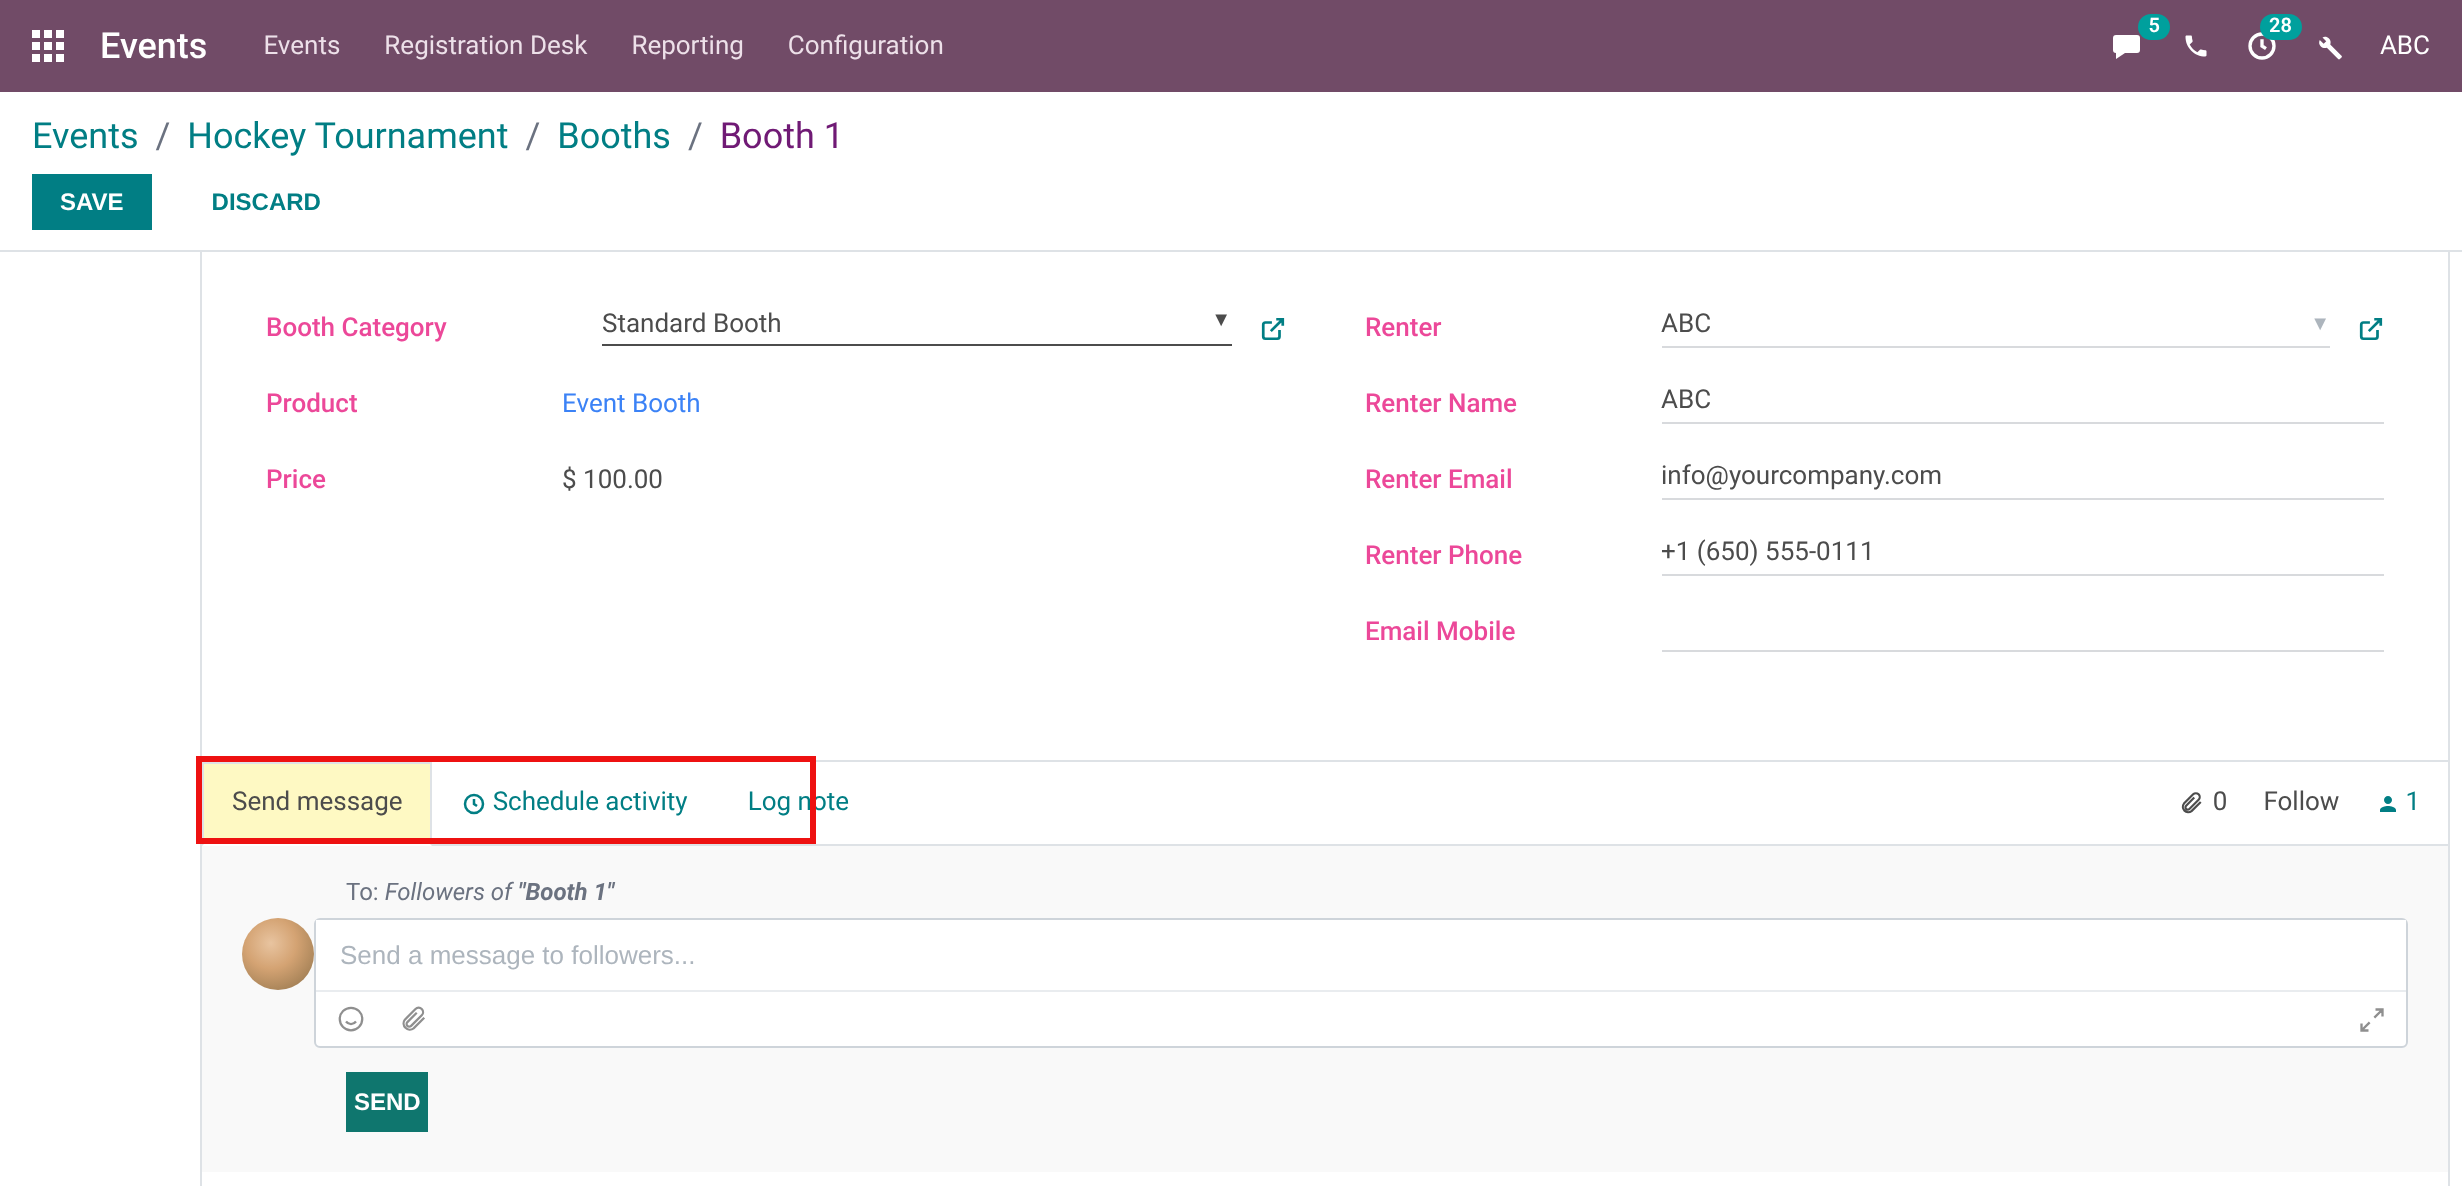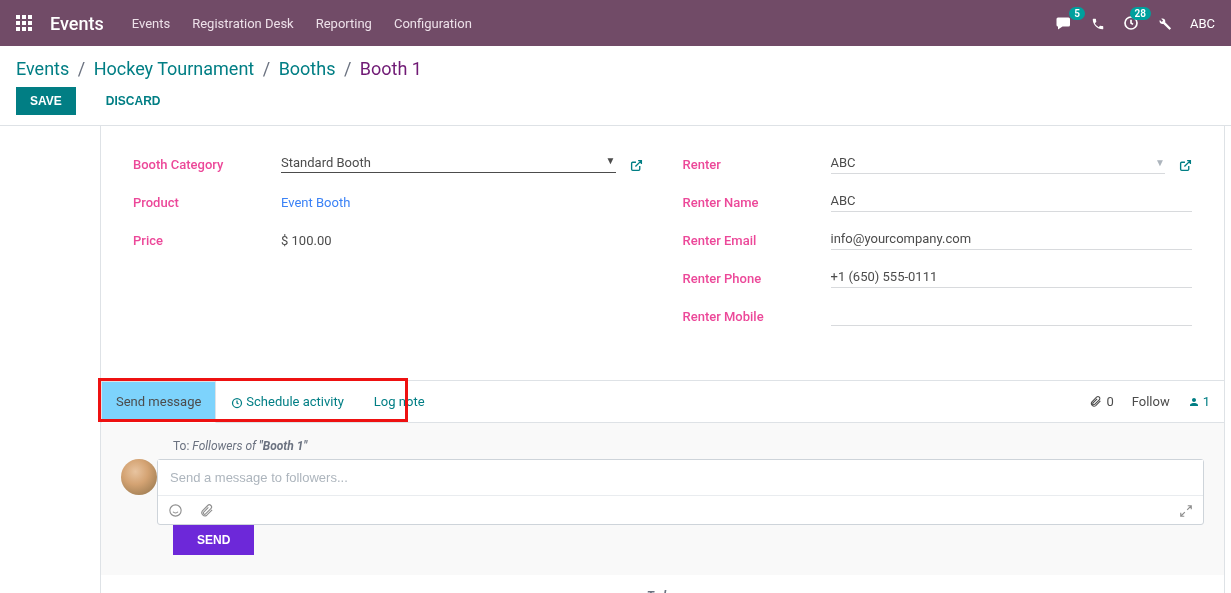--- a/index.html
+++ b/index.html
@@ -29,50 +29,50 @@
   
   .divider-h { border-bottom:1px solid #dee2e6; }
   
   .form-area { margin: 0 0 0 100px; border-left:1px solid #dee2e6; border-right:1px solid #dee2e6; background:#fff; max-width:1125px; }
   .form-sheet { padding: 24px 32px 40px; display:flex; gap:40px; }
   .form-col { flex:1; }
   .form-row { display:flex; align-items:center; margin-bottom:10px; min-height:28px; }
   .form-label { width:148px; font-size:13px; color:#ec4899; font-weight:500; }
   .form-value { flex:1; font-size:13px; color:#4c4c4c; position:relative; }
   .form-value.link { color:#3b82f6; }
-  .input-line { border-bottom:1px solid #4c4c4c; padding-bottom:2px; display:flex; align-items:flex-start; justify-content:space-between; }
+  .input-line { border-bottom:1px solid #4c4c4c; padding-bottom:2px; display:flex; align-items:flex-start; justify-content:space-between;margin-left:20px; }
   .input-line-light { border-bottom:1px solid #d8dadd; padding-bottom:2px; display:flex; align-items:center; justify-content:space-between; min-height:20px; }
   .ext-icon { color:#017E84; margin-left:8px; cursor:pointer; }
   .caret { cursor:pointer; font-size:10px; color:#4c4c4c; }
   
   .chatter { border-top:1px solid #dee2e6; }
   .chatter-tabs { display:flex; align-items:center; justify-content:space-between; padding: 0; border-bottom:1px solid #dee2e6; }
   .tabs-left { display:flex; position:relative; }
   .tab { padding:12px 14px; font-size:13px; color:#017E84; cursor:pointer; border:1px solid transparent; }
-  .tab.active { border:1px solid #dee2e6; border-bottom-color:#fff; margin-bottom:-1px; background:#7dd3fc; color:#4c4c4c; }
+  .tab.active { border:1px solid #dee2e6; border-bottom-color:#fff; margin-bottom:-1px; background:#fef9c3; color:#4c4c4c; }
   .tab .clock { margin-right:3px; }
   .highlight-box { position:absolute; border:3px solid #e11; top:-3px; left:-3px; height:44px; width:310px; pointer-events:none; }
   .tabs-right { display:flex; align-items:center; gap:18px; padding-right:14px; font-size:13px; color:#4c4c4c; }
   .attach-count { display:flex; align-items:center; gap:4px; cursor:pointer; }
   .follow-btn { cursor:pointer; }
   .follower-count { display:flex; align-items:center; gap:3px; color:#017E84; cursor:pointer; }
   
   .compose { padding: 16px 20px 20px; background:#f9f9f9; }
   .compose-to { font-size:12px; color:#6b7280; margin-left:52px; margin-bottom:6px; }
   .compose-to .italic { font-style:italic; }
   .compose-row { display:flex; gap:0; align-items:flex-start; }
   .avatar { width:36px; height:36px; border-radius:50%; background: radial-gradient(circle at 40% 35%, #e8c4a0 0%, #d4a373 40%, #8b6f47 100%); flex-shrink:0; }
   .compose-box { flex:1; background:#fff; border:1px solid #ced4da; border-radius:3px; }
   .compose-input { border:none; width:100%; padding:10px 12px; font-size:13px; outline:none; border-bottom:1px solid #e9ecef; }
   .compose-input::placeholder { color:#adb5bd; }
   .compose-actions { display:flex; justify-content:space-between; padding:6px 10px; align-items:center; }
   .compose-icons { display:flex; gap:16px; color:#8f8f8f; }
   .compose-icons span { cursor:pointer; }
   .expand-icon { color:#8f8f8f; cursor:pointer; }
-  .btn-send { background:#6d28d9; color:#fff; border:none; padding:8px 24px; font-weight:600; font-size:12px; margin-left:52px; cursor:pointer; }
+  .btn-send { background:#0f766e; color:#fff; border:none; padding:8px 4px; font-weight:600; font-size:12px; margin-left:52px; margin-top:12px; cursor:pointer; }
   
   .today-label { text-align:center; padding:14px 0 0; font-size:12px; font-weight:700; color:#6b7280; font-style:italic; }
   
   svg { display:inline-block; vertical-align:middle; }
 </style>
 </head>
 <body>
 
 <div class="navbar">
   <div class="nav-left">
@@ -201,21 +201,21 @@
       </div>
       <div class="form-row">
         <div class="form-label">Renter Phone</div>
         <div class="form-value">
             <div class="input-line-light">
               <span>+1 (650) 555-0111</span>
             </div>
           </div>
       </div>
       <div class="form-row">
-        <div class="form-label">Renter Mobile</div>
+        <div class="form-label">Email Mobile</div>
         <div class="form-value">
             <div class="input-line-light">
               <span></span>
             </div>
           </div>
       </div>
     </div>
   </div>
 
   <div class="chatter">

